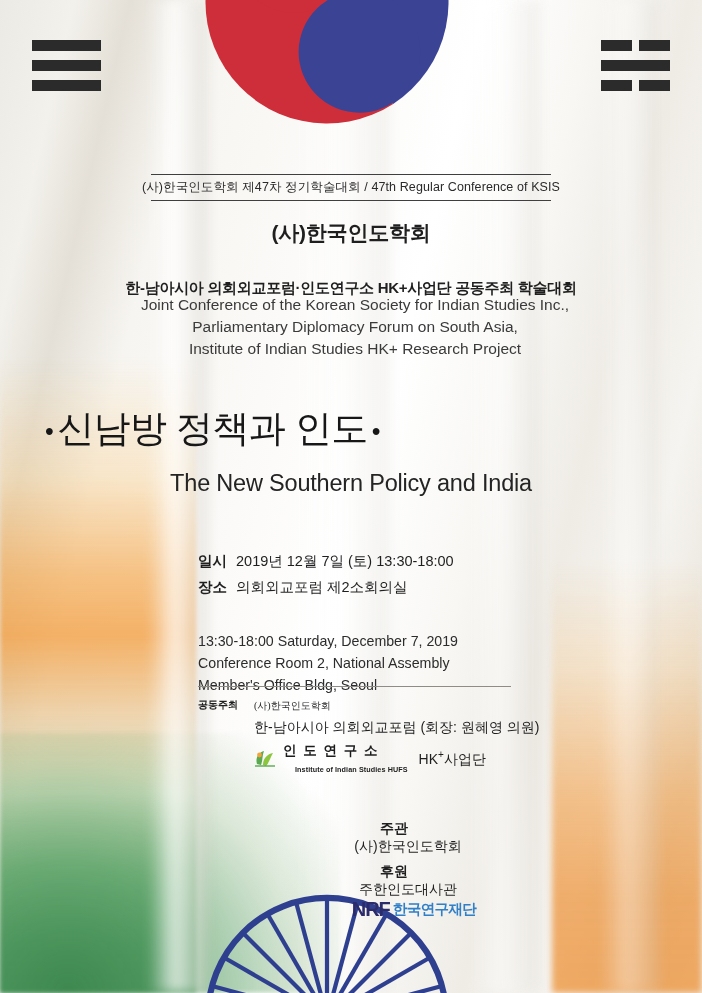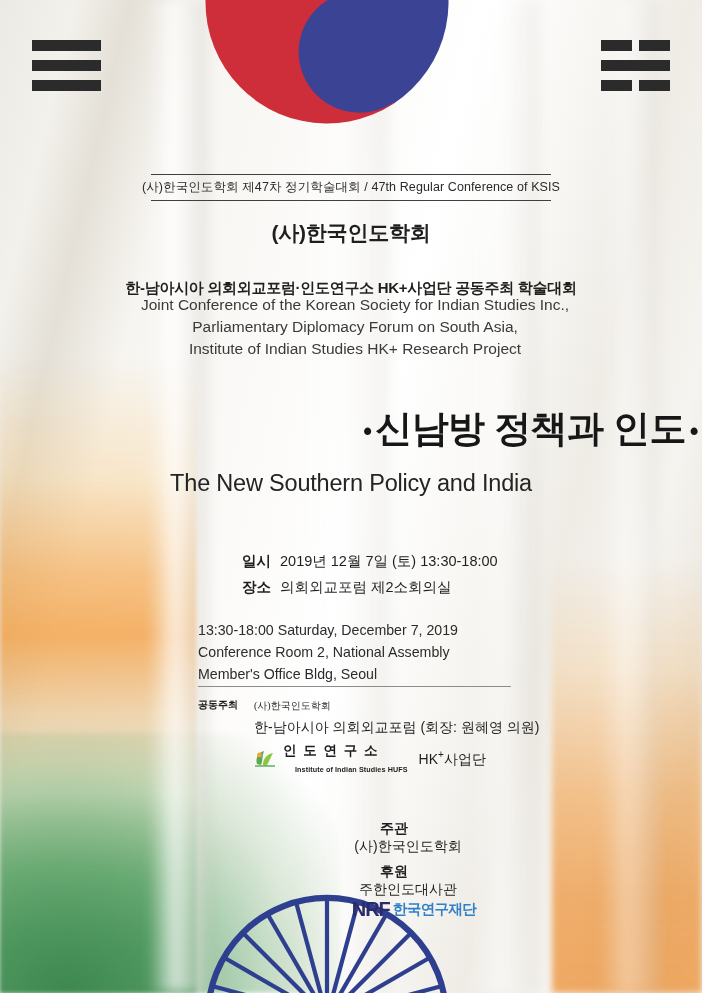--- a/index.html
+++ b/index.html
@@ -117,36 +117,37 @@
   .org1 { top: 219px; font-size: 21px; letter-spacing: -.2px; }
   .org2 { top: 244px; font-size: 15px; letter-spacing: -.3px; margin-top: 35px; }
 
   .subtitle-en {
     position: absolute; left: 8px; right: 0; text-align: center;
     color: #3a3a3a; font-size: 15.5px; line-height: 1.42;
     top: 294px;
   }
 
   .main-title-kr {
-    position: absolute; left: 0; right: 0; text-align: right;
+    position: absolute; left: 0; right: 0; text-align: left;
     top: 404px;
-    font-size: 37px; font-weight: bold; color: #171717;
+    font-size: 37px; font-weight: normal; color: #171717;
     letter-spacing: -.6px;
+    padding-left: 41px;
   }
   .dot { font-size: 25px; vertical-align: middle; padding: 0 4px; }
   .main-title-en {
     position: absolute; left: 0; right: 0; text-align: center;
     top: 454px;
     font-size: 23.5px; color: #242424; letter-spacing: -.2px; margin-top: 16px;
   }
 
   .info-block { position: absolute; left: 198px; top: 552px; width: 400px; }
   .info-kr-row { font-size: 14.5px; color: #1f1f1f; margin-bottom: 7px; white-space: nowrap; }
-  .info-kr-row .lbl { font-weight: bold; margin-right: 9px; padding-left: 44px; }
-  .info-en { margin-top: 22px; font-size: 14.2px; color: #2c2c2c; line-height: 1.55; }
+  .info-kr-row .lbl { font-weight: bold; margin-right: 9px; }
+  .info-en { margin-top: 33px; font-size: 14.2px; color: #2c2c2c; line-height: 1.55; }
 
   .divider {
     position: absolute; left: 198px; top: 686px; width: 313px;
     border-top: 1px solid #8f8b85;
   }
 
   .host-block { position: absolute; left: 198px; top: 698px; width: 420px; }
   .host-row { display: flex; align-items: flex-start; font-size: 10px; color: #1f1f1f; font-family: Liberation Serif, serif; }
   .host-row .lbl { font-weight: bold; width: 56px; flex: none; }
   .host-row .val { line-height: 1.5; }

